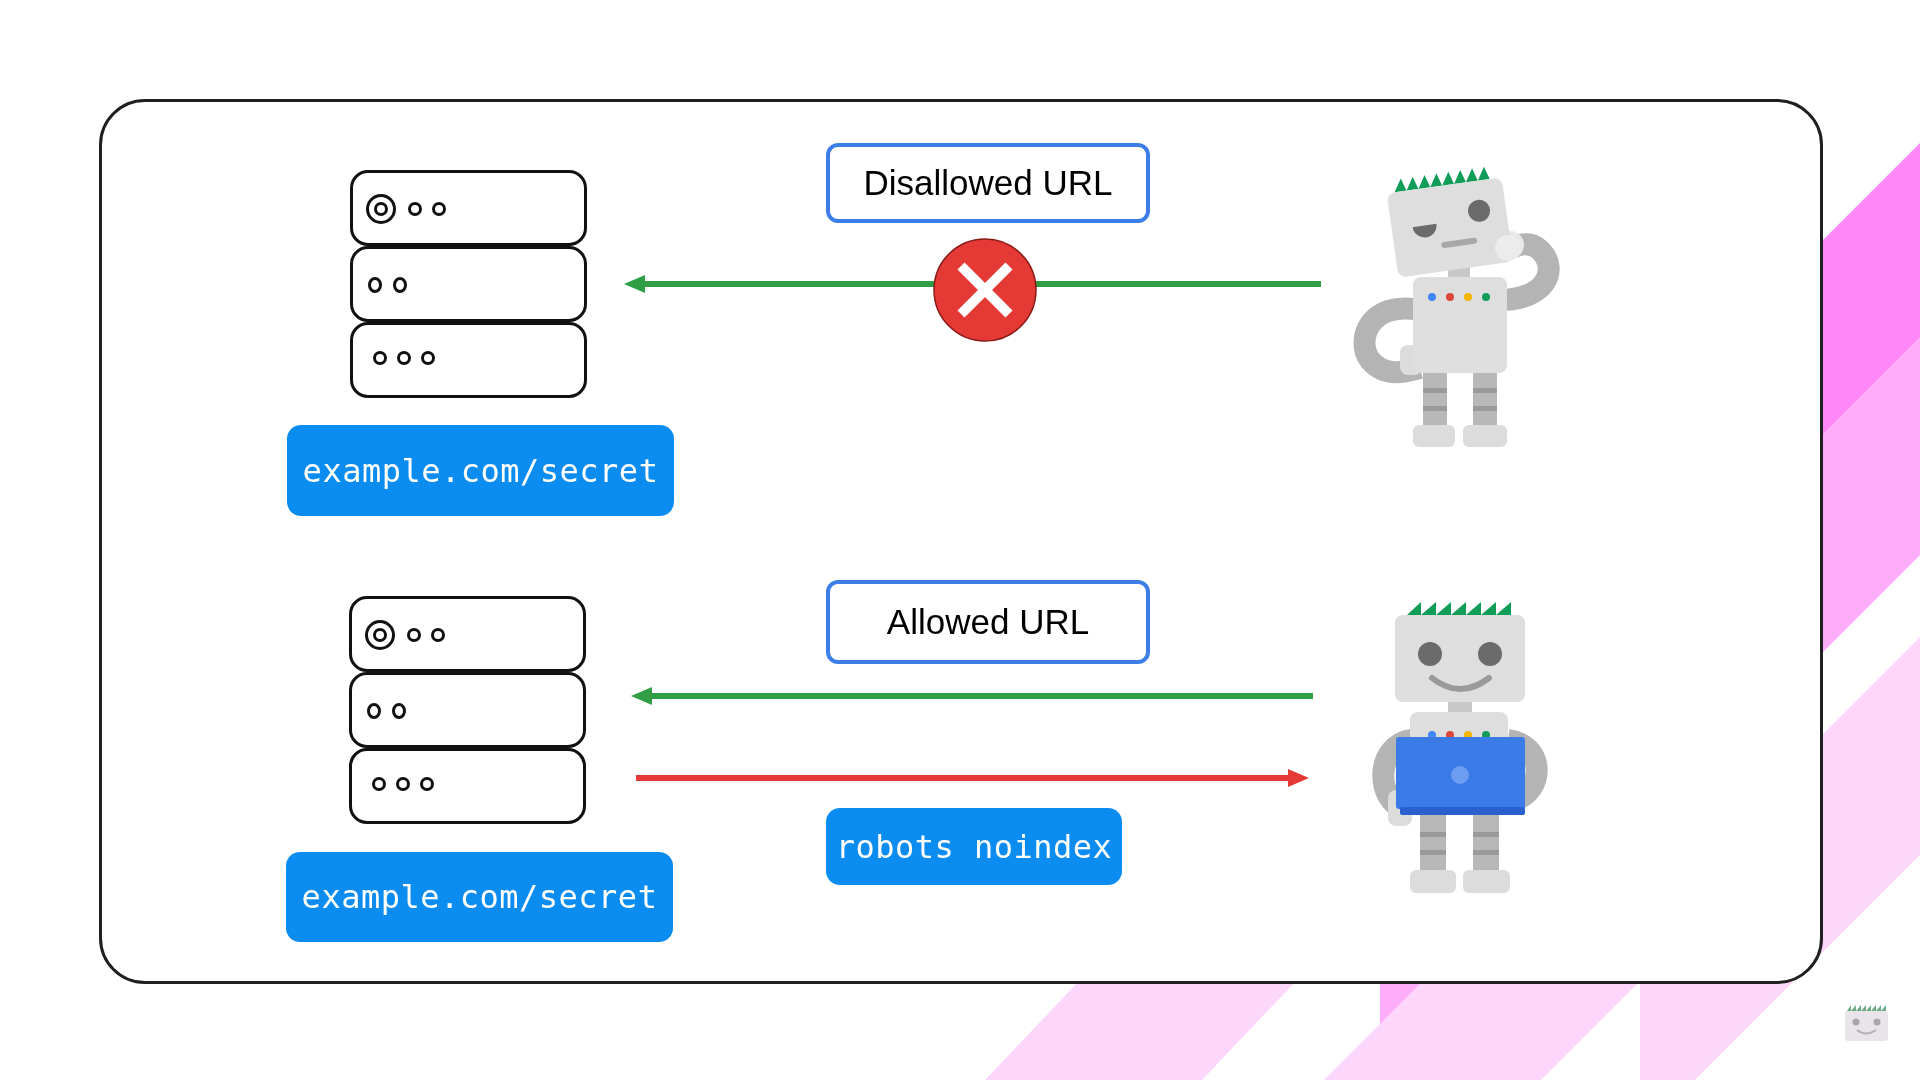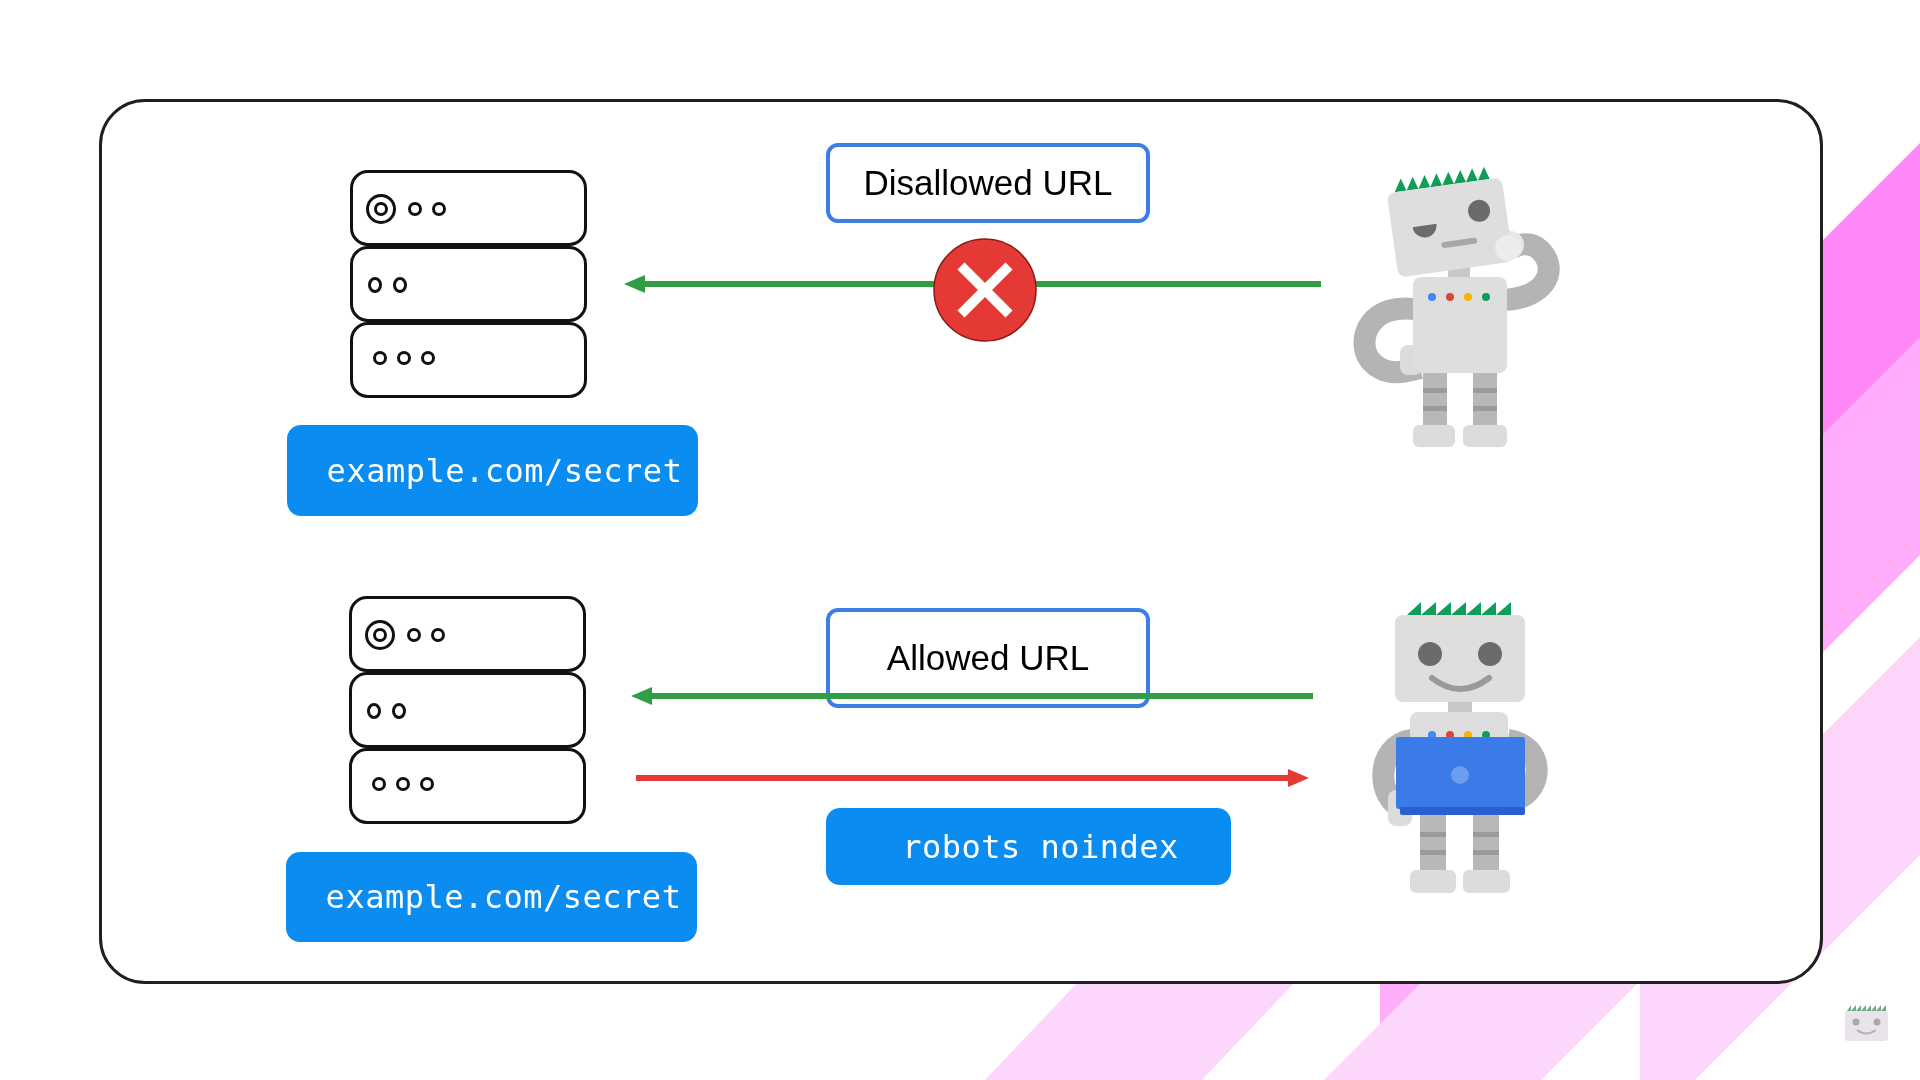--- a/index.html
+++ b/index.html
@@ -2,21 +2,21 @@
 <html><head>
 <meta charset="utf-8">
 <style>
   html, body { margin:0; padding:0; }
   body { width:1920px; height:1080px; position:relative; overflow:hidden; background:#ffffff; font-family:"Liberation Sans", sans-serif; }
   #bg { position:absolute; left:0; top:0; width:1920px; height:1080px; }
   .card { position:absolute; left:99px; top:99px; width:1718px; height:879px; border:3px solid #1f1f1f; border-radius:46px; background:#ffffff; box-sizing:content-box; }
   .server { position:absolute; width:237px; }
   .unit { position:absolute; left:0; width:231px; height:70px; border:3px solid #111; border-radius:18px; background:#fff; }
   .led { position:absolute; border:3px solid #111; border-radius:50%; box-sizing:border-box; background:#fff; }
-  .url-pill { position:absolute; background:#0b8cf1; border-radius:14px; color:#ffffff; font-family:"DejaVu Sans Mono", monospace; font-size:32px; display:flex; align-items:center; justify-content:center; letter-spacing:0.5px;padding-left:24px; }
+  .url-pill { position:absolute; background:#0b8cf1; border-radius:14px; color:#ffffff; font-family:"DejaVu Sans Mono", monospace; font-size:32px; display:flex; align-items:center; justify-content:center; letter-spacing:0.5px; }
   .label-box { position:absolute; border:4px solid #3d7de6; border-radius:12px; background:#fff; display:flex; align-items:center; justify-content:center; font-family:"Liberation Sans", sans-serif; font-size:35px; color:#000000; box-sizing:border-box; }
   svg.overlay { position:absolute; left:0; top:0; width:1920px; height:1080px; pointer-events:none; }
 </style>
 </head>
 <body>
 
 <svg id="bg" viewBox="0 0 1920 1080">
   <polygon fill="#ff88f8" points="1920,143 1920,360 1700,580 1700,363"></polygon>
   <polygon fill="#ffacfa" points="1920,337 1920,555 1380,1095 1380,877"></polygon>
   <polygon fill="#fdd6fc" points="1920,637 1920,855 1640,1135 1640,917"></polygon>
@@ -60,22 +60,22 @@
   <div class="unit" style="top:152px;">
     <div class="led" style="left:20px; top:26px; width:14px; height:14px;"></div>
     <div class="led" style="left:44px; top:26px; width:14px; height:14px;"></div>
     <div class="led" style="left:68px; top:26px; width:14px; height:14px;"></div>
   </div>
 </div>
 
 <div class="url-pill" style="left:286px; top:852px; width:387px; height:90px;">example.com/secret</div>
 
 <div class="label-box" style="left:826px; top:143px; width:324px; height:80px;">Disallowed URL</div>
-<div class="label-box" style="left:826px; top:608px; width:324px; height:100px;">Allowed URL</div>
-<div class="url-pill" style="left:826px; top:808px; width:381px; height:77px;">robots noindex</div>
+<div class="label-box" style="left:826px; top:580px; width:324px; height:84px;">Allowed URL</div>
+<div class="url-pill" style="left:826px; top:808px; width:296px; height:77px;">robots noindex</div>
 
 <svg class="overlay" viewBox="0 0 1920 1080">
 
   <g>
     <line x1="640" y1="284" x2="1321" y2="284" stroke="#2f9e44" stroke-width="6"></line>
     <polygon points="624,284 645,275 645,293" fill="#2f9e44"></polygon>
   </g>
   <g>
     <circle cx="985" cy="290" r="51" fill="#e53935" stroke="#8a1a16" stroke-width="1.5"></circle>
     <line x1="961" y1="266" x2="1009" y2="314" stroke="#fff" stroke-width="10"></line>

